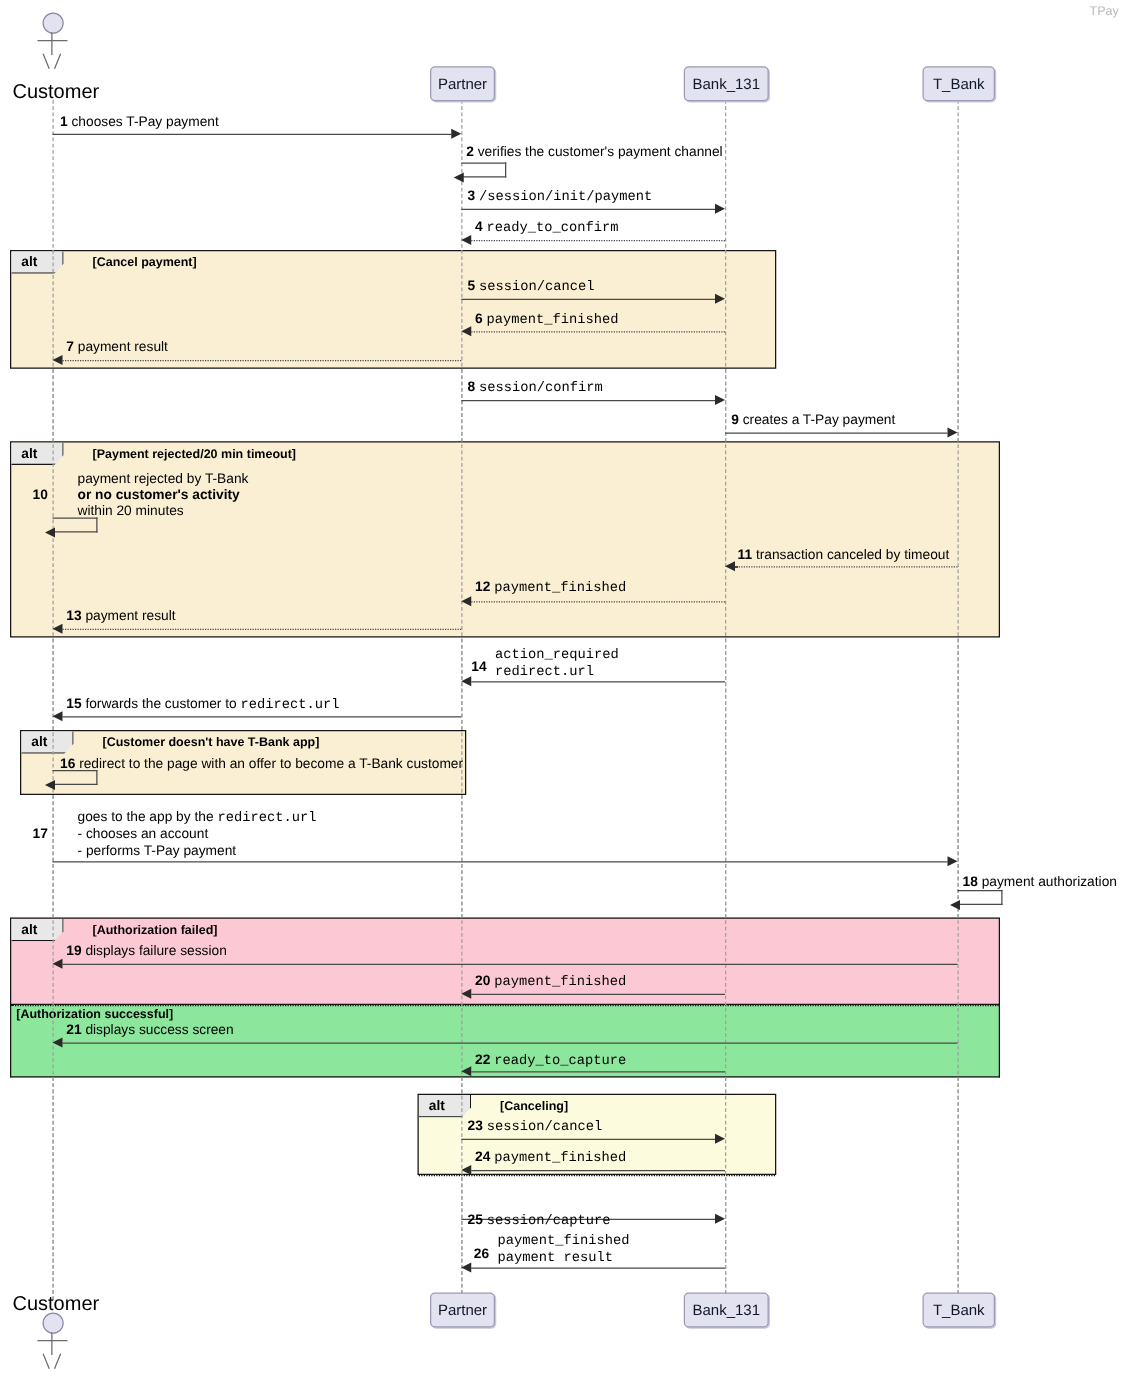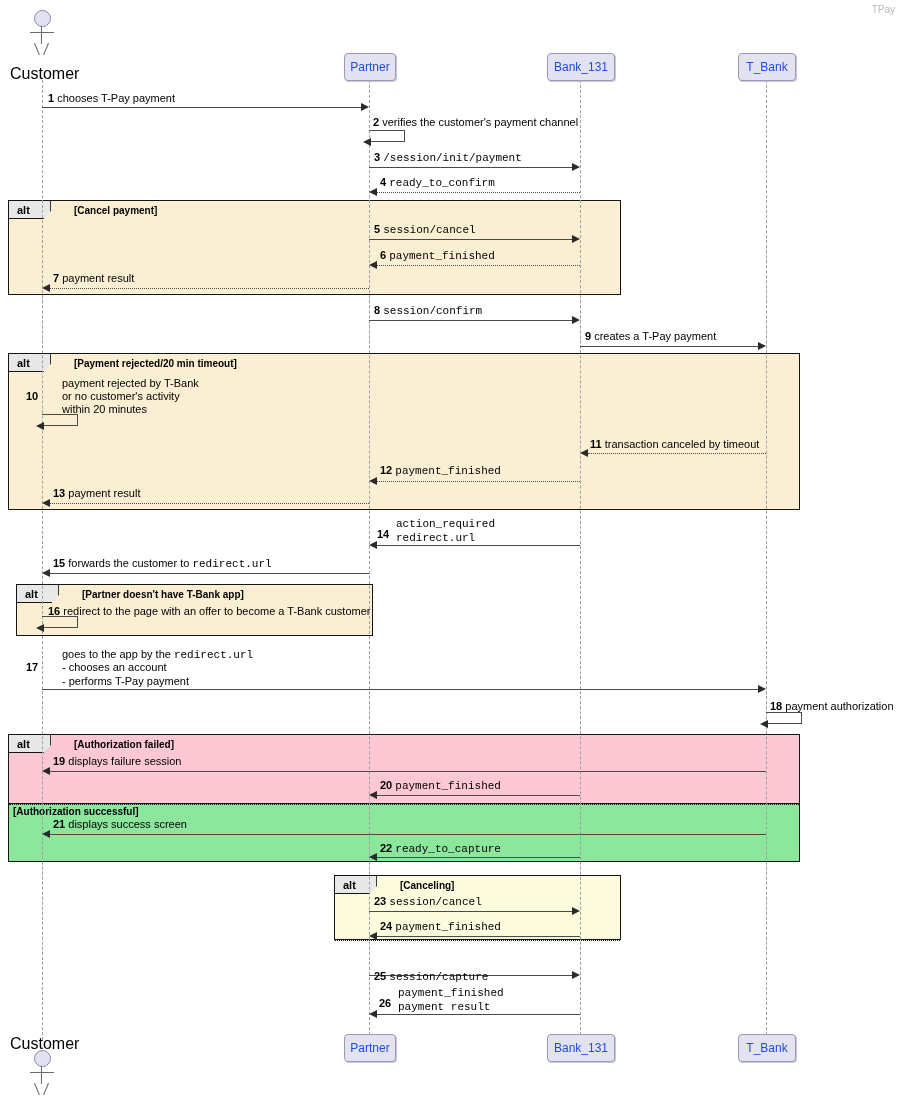--- a/index.html
+++ b/index.html
@@ -9,21 +9,21 @@
 
   .watermark{position:absolute;right:8px;top:4px;font-size:10px;color:#b8b8b8;
              font-family:"Liberation Sans",sans-serif;}
 
   
   .lifeline{position:absolute;width:0;border-left:1px dashed #a0a0a0;}
 
   
   .pbox{position:absolute;border:1px solid #9a9ab4;border-radius:4px;
         background:#e2e2f0;box-shadow:1px 1px 0 #c8c8d8;
-        font-size:12px;line-height:1;color:#1d4ed8;
+        font-size:12px;line-height:1;color:#0f172a;
         display:flex;align-items:center;justify-content:center;
         white-space:nowrap;}
 
   
   .actor{position:absolute;}
   .actor .head{position:absolute;width:15px;height:15px;border-radius:50%;
                background:#e2e2f0;border:1px solid #8a8aa8;left:0;top:0;}
   .actor .body{position:absolute;left:7px;top:16px;width:1px;height:18px;background:#6b6b6b;}
   .actor .arms{position:absolute;left:-4px;top:22px;width:24px;height:1px;background:#6b6b6b;}
   .actor .legL{position:absolute;left:0px;top:33px;width:1px;height:13px;background:#6b6b6b;
@@ -83,21 +83,21 @@
     <div class="cond" style="left:65px;top:4px;">[Cancel payment]</div>
   </div>
 
   <div class="frag beige" style="left:8px;top:353px;width:792px;height:157px;">
     <div class="tag">alt</div>
     <div class="cond" style="left:65px;top:4px;">[Payment rejected/20 min timeout]</div>
   </div>
 
   <div class="frag beige" style="left:16px;top:584px;width:357px;height:52px;">
     <div class="tag">alt</div>
-    <div class="cond" style="left:65px;top:4px;">[Partner doesn't have T-Bank app]</div>
+    <div class="cond" style="left:65px;top:4px;">[Customer doesn't have T-Bank app]</div>
   </div>
 
   <div class="frag pink" style="left:8px;top:734px;width:792px;height:70px;">
     <div class="tag">alt</div>
     <div class="cond" style="left:65px;top:4px;">[Authorization failed]</div>
   </div>
   <div class="frag green" style="left:8px;top:804px;width:792px;height:58px;border-top:none;">
     <div class="cond" style="left:4px;top:2px;">[Authorization successful]</div>
   </div>
   <div class="divider" style="left:9px;top:804px;width:790px;"></div>
@@ -186,21 +186,21 @@
   <div class="arrowR" style="left:758px;top:342px;"></div>
   <div class="lbl" style="left:585px;top:330px;">
     <span class="num">9</span>
     <span>creates a T-Pay payment</span>
   </div>
 
   <div class="lbl" style="left:26px;top:390px;">
     <span class="num">10</span>
   </div>
   <div class="lbl" style="left:62px;top:377px;">payment rejected by T-Bank</div>
-  <div class="lbl" style="left:62px;top:390px;">or no customer's activity</div>
+  <div class="lbl" style="left:62px;top:390px;font-weight:bold;">or no customer's activity</div>
   <div class="lbl" style="left:62px;top:403px;">within 20 minutes</div>
   <div class="self" style="left:42px;top:414px;width:36px;height:12px;"></div>
   <div class="arrowL" style="left:36px;top:422px;"></div>
 
   <div class="msgline dotted" style="left:588px;top:453px;width:178px;"></div>
   <div class="arrowL" style="left:580px;top:449px;"></div>
   <div class="lbl" style="left:590px;top:438px;">
     <span class="num">11</span>
     <span>transaction canceled by timeout</span>
   </div>

